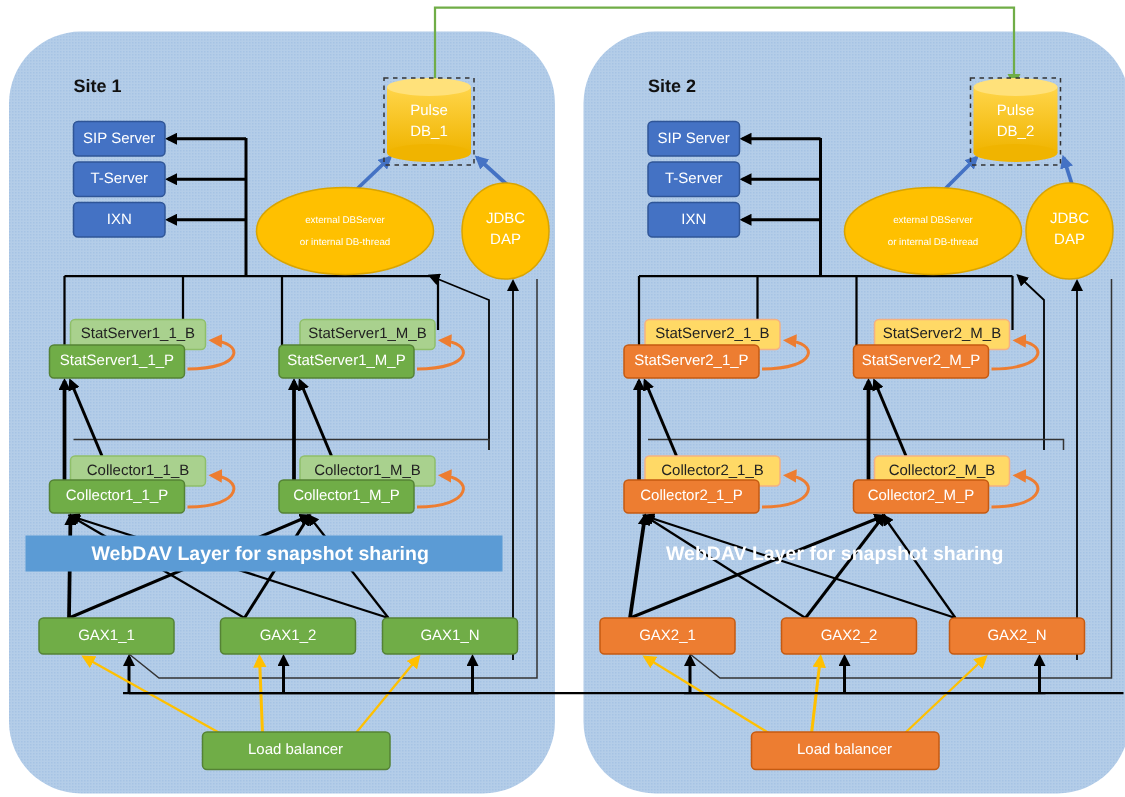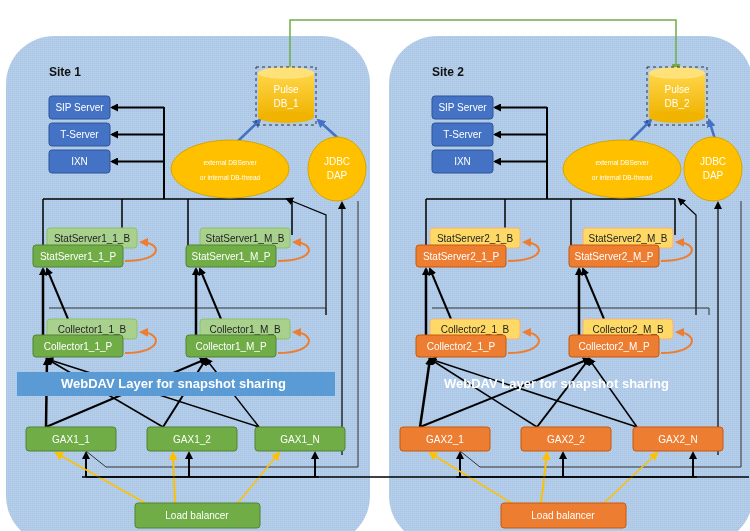--- a/index.html
+++ b/index.html
@@ -1,17 +1,17 @@
 <!DOCTYPE html>
 <html><head>
 <meta charset="utf-8">
 <style>
   html,body{margin:0;padding:0;background:#ffffff;}
   body{width:750px;height:531px;overflow:hidden;font-family:"Liberation Sans",sans-serif;}
-  #stage{position:relative;width:750px;height:411px;margin-top:15px;}
+  #stage{position:relative;width:750px;height:411px;}
   svg{position:absolute;left:0;top:0;}
   .lbl{font-family:"Liberation Sans",sans-serif;fill:#ffffff;font-size:10px;text-anchor:middle;dominant-baseline:central;}
   .lbl-dark{fill:#222222;}
   .site-title{font-family:"Liberation Sans",sans-serif;font-weight:bold;font-size:12px;fill:#111;}
   .webdav{font-family:"Liberation Sans",sans-serif;font-weight:bold;font-size:13px;fill:#ffffff;}
   .small{font-size:6.5px;}
 </style>
 </head>
 <body>
 

